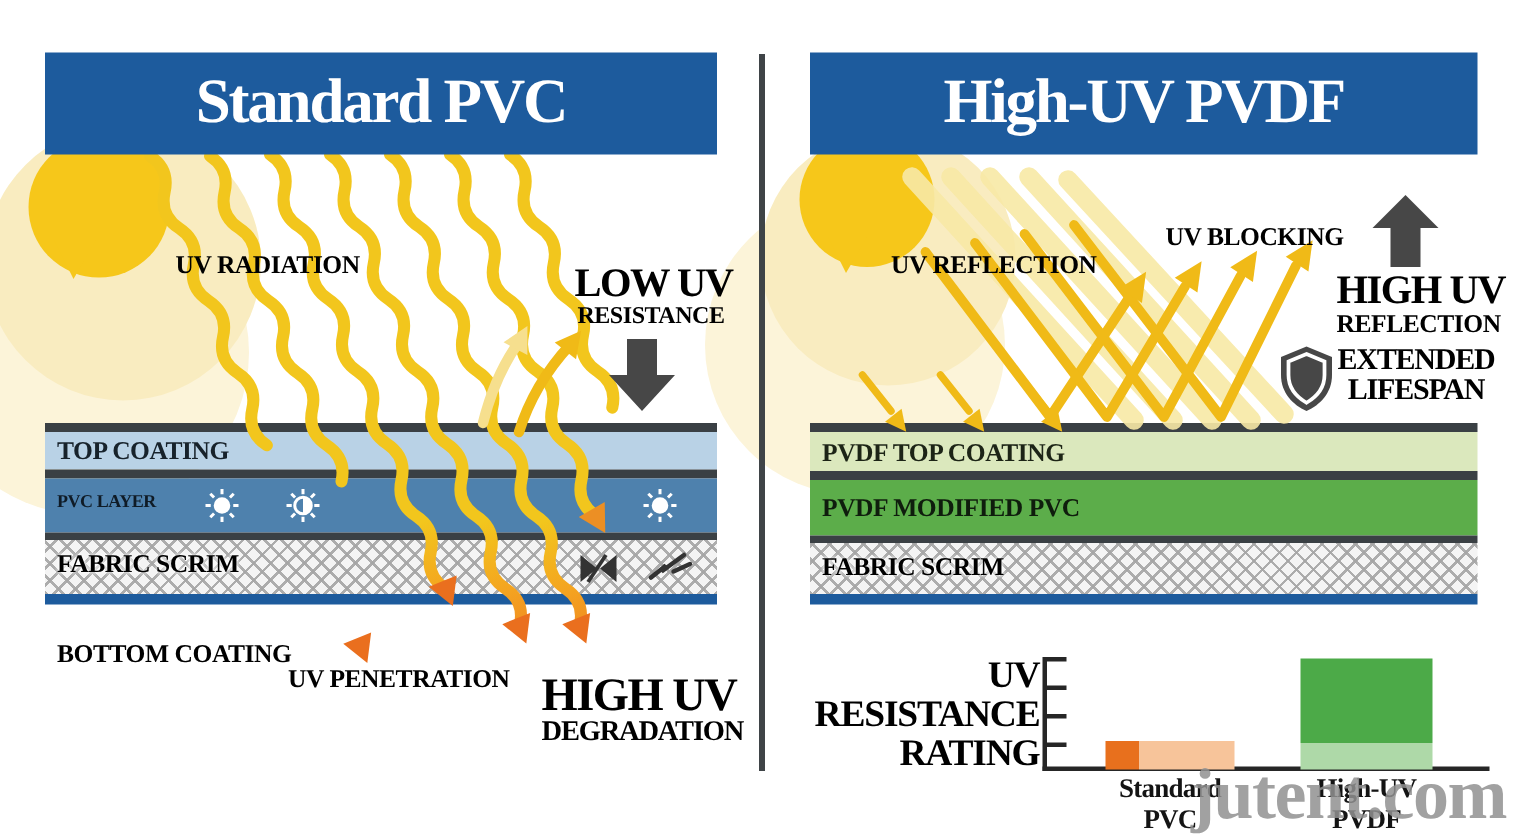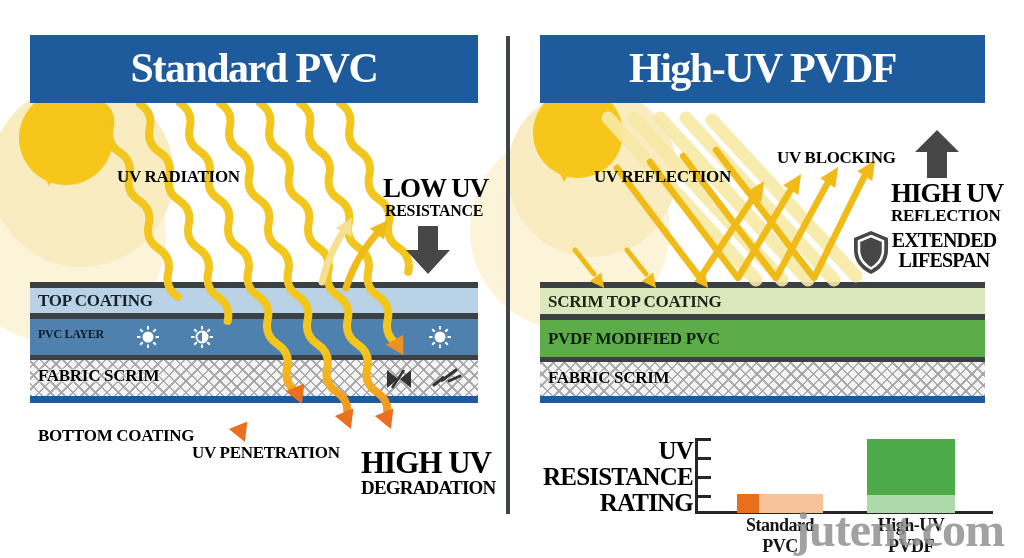--- a/index.html
+++ b/index.html
@@ -215,21 +215,21 @@
       </svg>
   </div>
 
   <div class="lbl" style="left:594px;top:167px;font-size:17px;">UV REFLECTION</div>
   <div class="lbl" style="left:777px;top:148px;font-size:17px;">UV BLOCKING</div>
   <div class="lbl bigtxt" style="left:891px;top:180px;width:104px;font-size:27px;letter-spacing:-1px;">HIGH UV</div>
   <div class="lbl bigtxt" style="left:891px;top:207px;width:104px;font-size:17px;">REFLECTION</div>
   <div class="lbl bigtxt" style="left:891px;top:230px;width:106px;font-size:20px;letter-spacing:-0.8px;">EXTENDED</div>
   <div class="lbl bigtxt" style="left:891px;top:250px;width:106px;font-size:20px;letter-spacing:-0.8px;">LIFESPAN</div>
 
-  <div class="lbl" style="left:548px;top:292px;font-size:17px;color:#1c2416;">SCRIM TOP COATING</div>
+  <div class="lbl" style="left:548px;top:292px;font-size:17px;color:#1c2416;">PVDF TOP COATING</div>
   <div class="lbl" style="left:548px;top:329px;font-size:17px;color:#0f1d0d;">PVDF MODIFIED PVC</div>
   <div class="lbl" style="left:548px;top:368px;font-size:17px;text-shadow:0 0 3px #fff,0 0 3px #fff;">FABRIC SCRIM</div>
 
   <div class="charttitle">UV RESISTANCE RATING</div>
   <div class="abs" style="left:695px;top:438px;width:3px;height:76px;background:#262626;z-index:3;"></div>
   <div class="tick" style="top:438px;"></div>
   <div class="tick" style="top:457px;"></div>
   <div class="tick" style="top:476px;"></div>
   <div class="tick" style="top:495px;"></div>
   <div class="abs" style="left:695px;top:511px;width:298px;height:3px;background:#262626;z-index:3;"></div>

